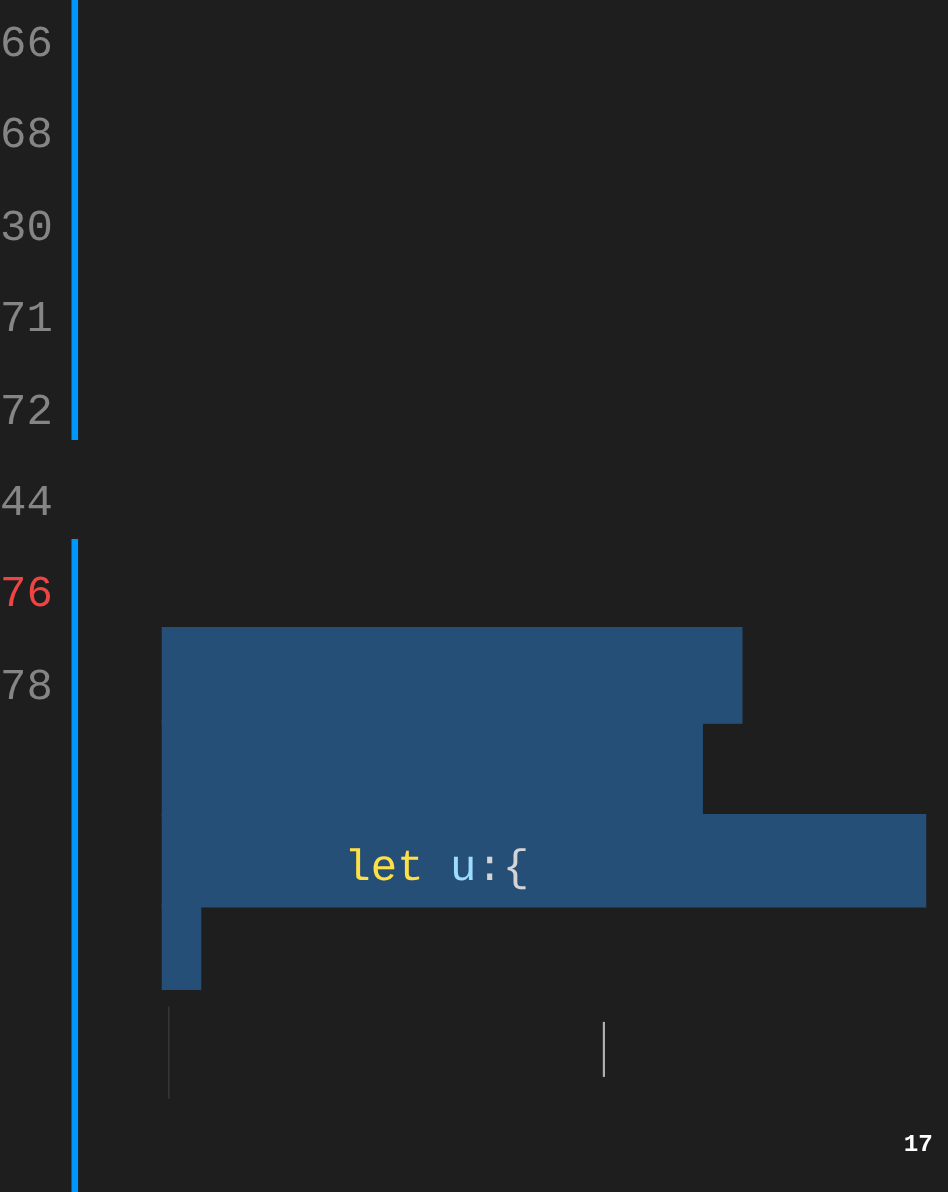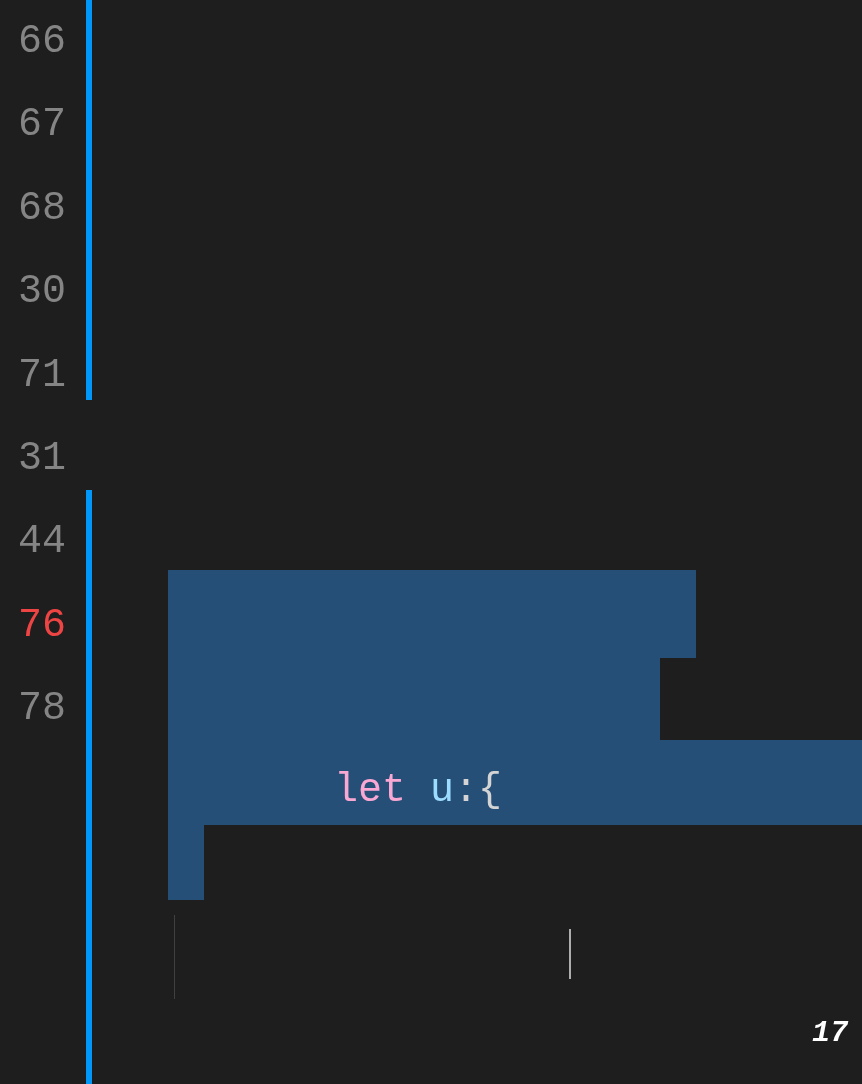--- a/index.html
+++ b/index.html
@@ -12,21 +12,21 @@
       width: 862px;
       height: 1084px;
       position: relative;
     }
     .editor {
       display: flex;
       height: 100%;
     }
     .gutter {
       flex-shrink: 0;
-      width: 86px;
+      width: 65px;
       background: #1e1e1e;
       color: #858585;
       text-align: right;
       padding-right: 20px;
       user-select: none;
     }
     .gutter .ln {
       display: block;
       height: 83.4px;
       line-height: 83.4px;
@@ -62,53 +62,51 @@
       background: #404040;
       top: 0;
       bottom: 0;
     }
     .selection {
       position: absolute;
       background: #264f78;
       z-index: 0;
     }
     .txt { position: relative; z-index: 1; }
-    .kw { color: #f9a8d4; }
+    .kw { color: #fde047; }
     .var { color: #9cdcfe; }
     .punc { color: #d4d4d4; }
     .cursor {
       position: absolute;
       width: 2px;
       height: 50px;
       background: #aeafad;
       top: 14px;
       z-index: 2;
     }
     .badge {
       position: absolute;
       bottom: 20px;
       right: 14px;
       color: #ffffff;
-      font-size: 30px;
+      font-size: 22px;
       font-weight: bold;
       z-index: 5;
-      font-style: italic;
     }
   </style>
 </head>
 <body>
 
 <div class="editor">
   <div class="gutter">
     <span class="ln">66</span>
-    <span class="ln">67</span>
     <span class="ln">68</span>
     <span class="ln">30</span>
     <span class="ln">71</span>
-    <span class="ln">31</span>
+    <span class="ln">72</span>
     <span class="ln">44</span>
     <span class="ln active">76</span>
     <span class="ln">78</span>
   </div>
 
   <div class="mod-bar">
     <div class="bar" style="top:0;height:400px;"></div>
     <div class="bar" style="top:490px;height:594px;"></div>
   </div>
 

